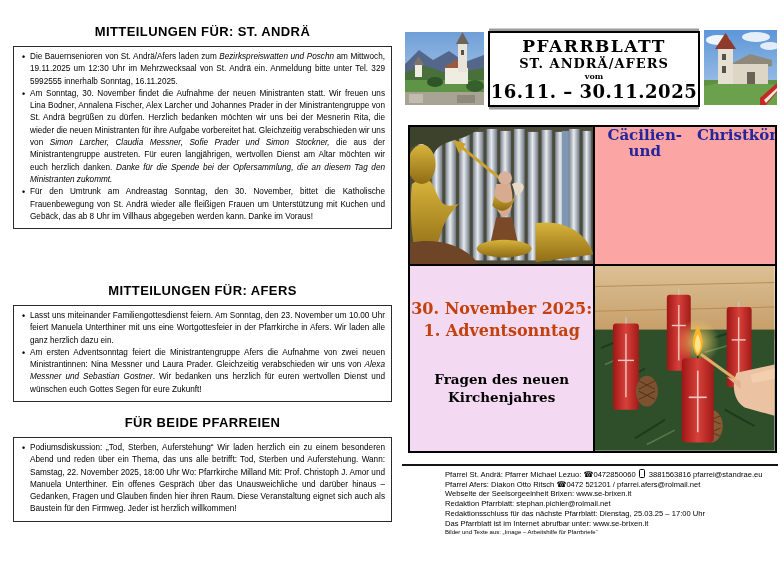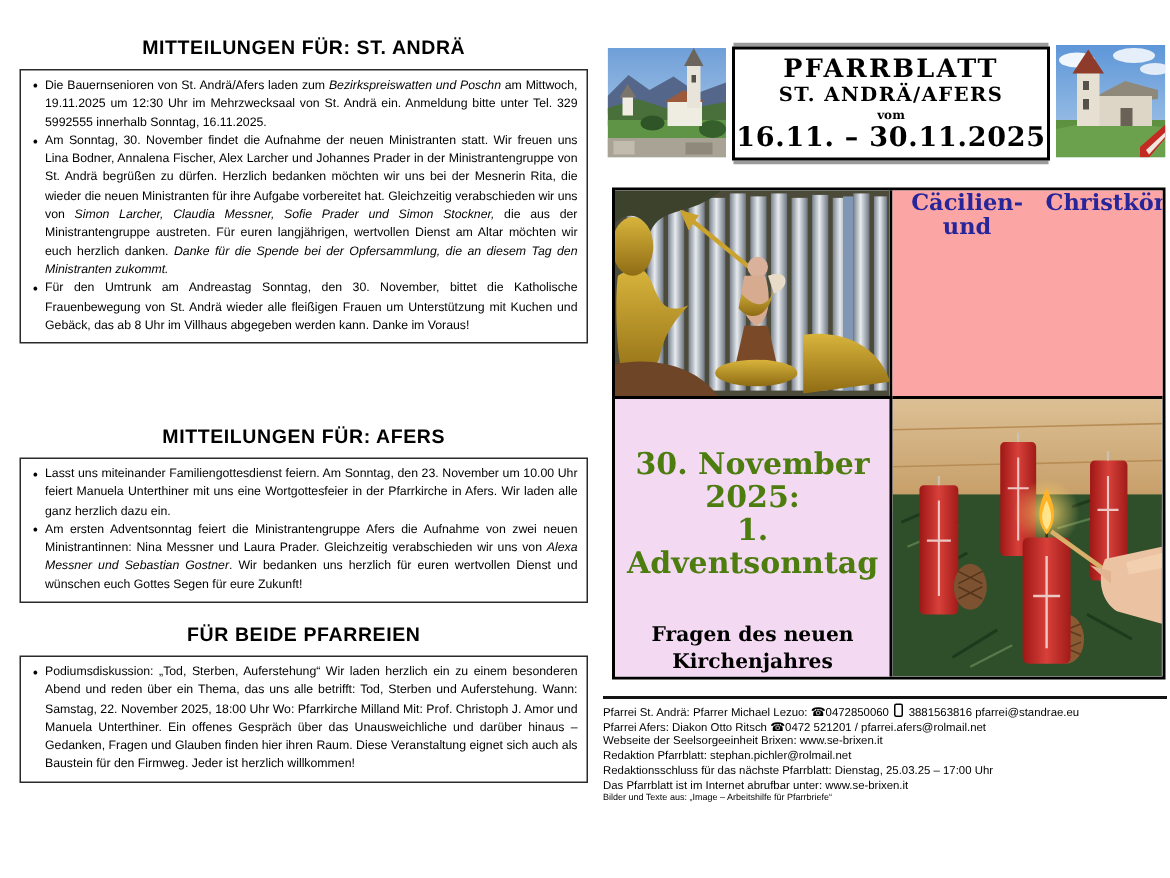--- a/index.html
+++ b/index.html
@@ -36,26 +36,26 @@
   .cell{overflow:hidden;}
   .cell svg{display:block;width:100%;height:100%;}
   .cell-tl{border-right:2px solid #000;border-bottom:2px solid #000;}
   .cell-tr{border-bottom:2px solid #000;}
   .cell-bl{border-right:2px solid #000;}
   .yellow-cell{background:#fca5a5;display:flex;flex-direction:row;justify-content:center;gap:15px;
                text-align:center;font-family:"DejaVu Serif",serif;font-weight:bold;color:#26269a;
                font-size:15px;line-height:16px;padding:0 2px;box-sizing:border-box;}
   .pink-cell{background:#f3d9f1;text-align:center;font-family:"DejaVu Serif",serif;font-weight:bold;
              padding-top:32px;box-sizing:border-box;}
-  .pink-title{color:#4d7c0f;font-size:20px;line-height:22px;}
+  .pink-title{color:#c2410c;font-size:16px;line-height:22px;}
   .pink-sub{margin-top:28px;font-size:13.5px;line-height:18px;color:#000;}
 
   
   .footer{position:absolute;left:2px;top:464px;width:376px;border-top:2px solid #141414;padding-top:3px;}
-  .footer-line{font-size:7.6px;line-height:9.7px;white-space:nowrap;}
+  .footer-line{font-size:7.6px;line-height:9.7px;white-space:nowrap;margin-left:43px;}
   .credit{font-size:6px;line-height:9px;}
   .r-g{font-size:8px;}
   .icon-mobile-phone{display:inline-block;width:4px;height:7px;border:1px solid #000;border-radius:1.5px;
                      margin:0 2px 0 3px;vertical-align:-1px;}
 </style>
 </head>
 <body>
 
 <div class="page">
 

